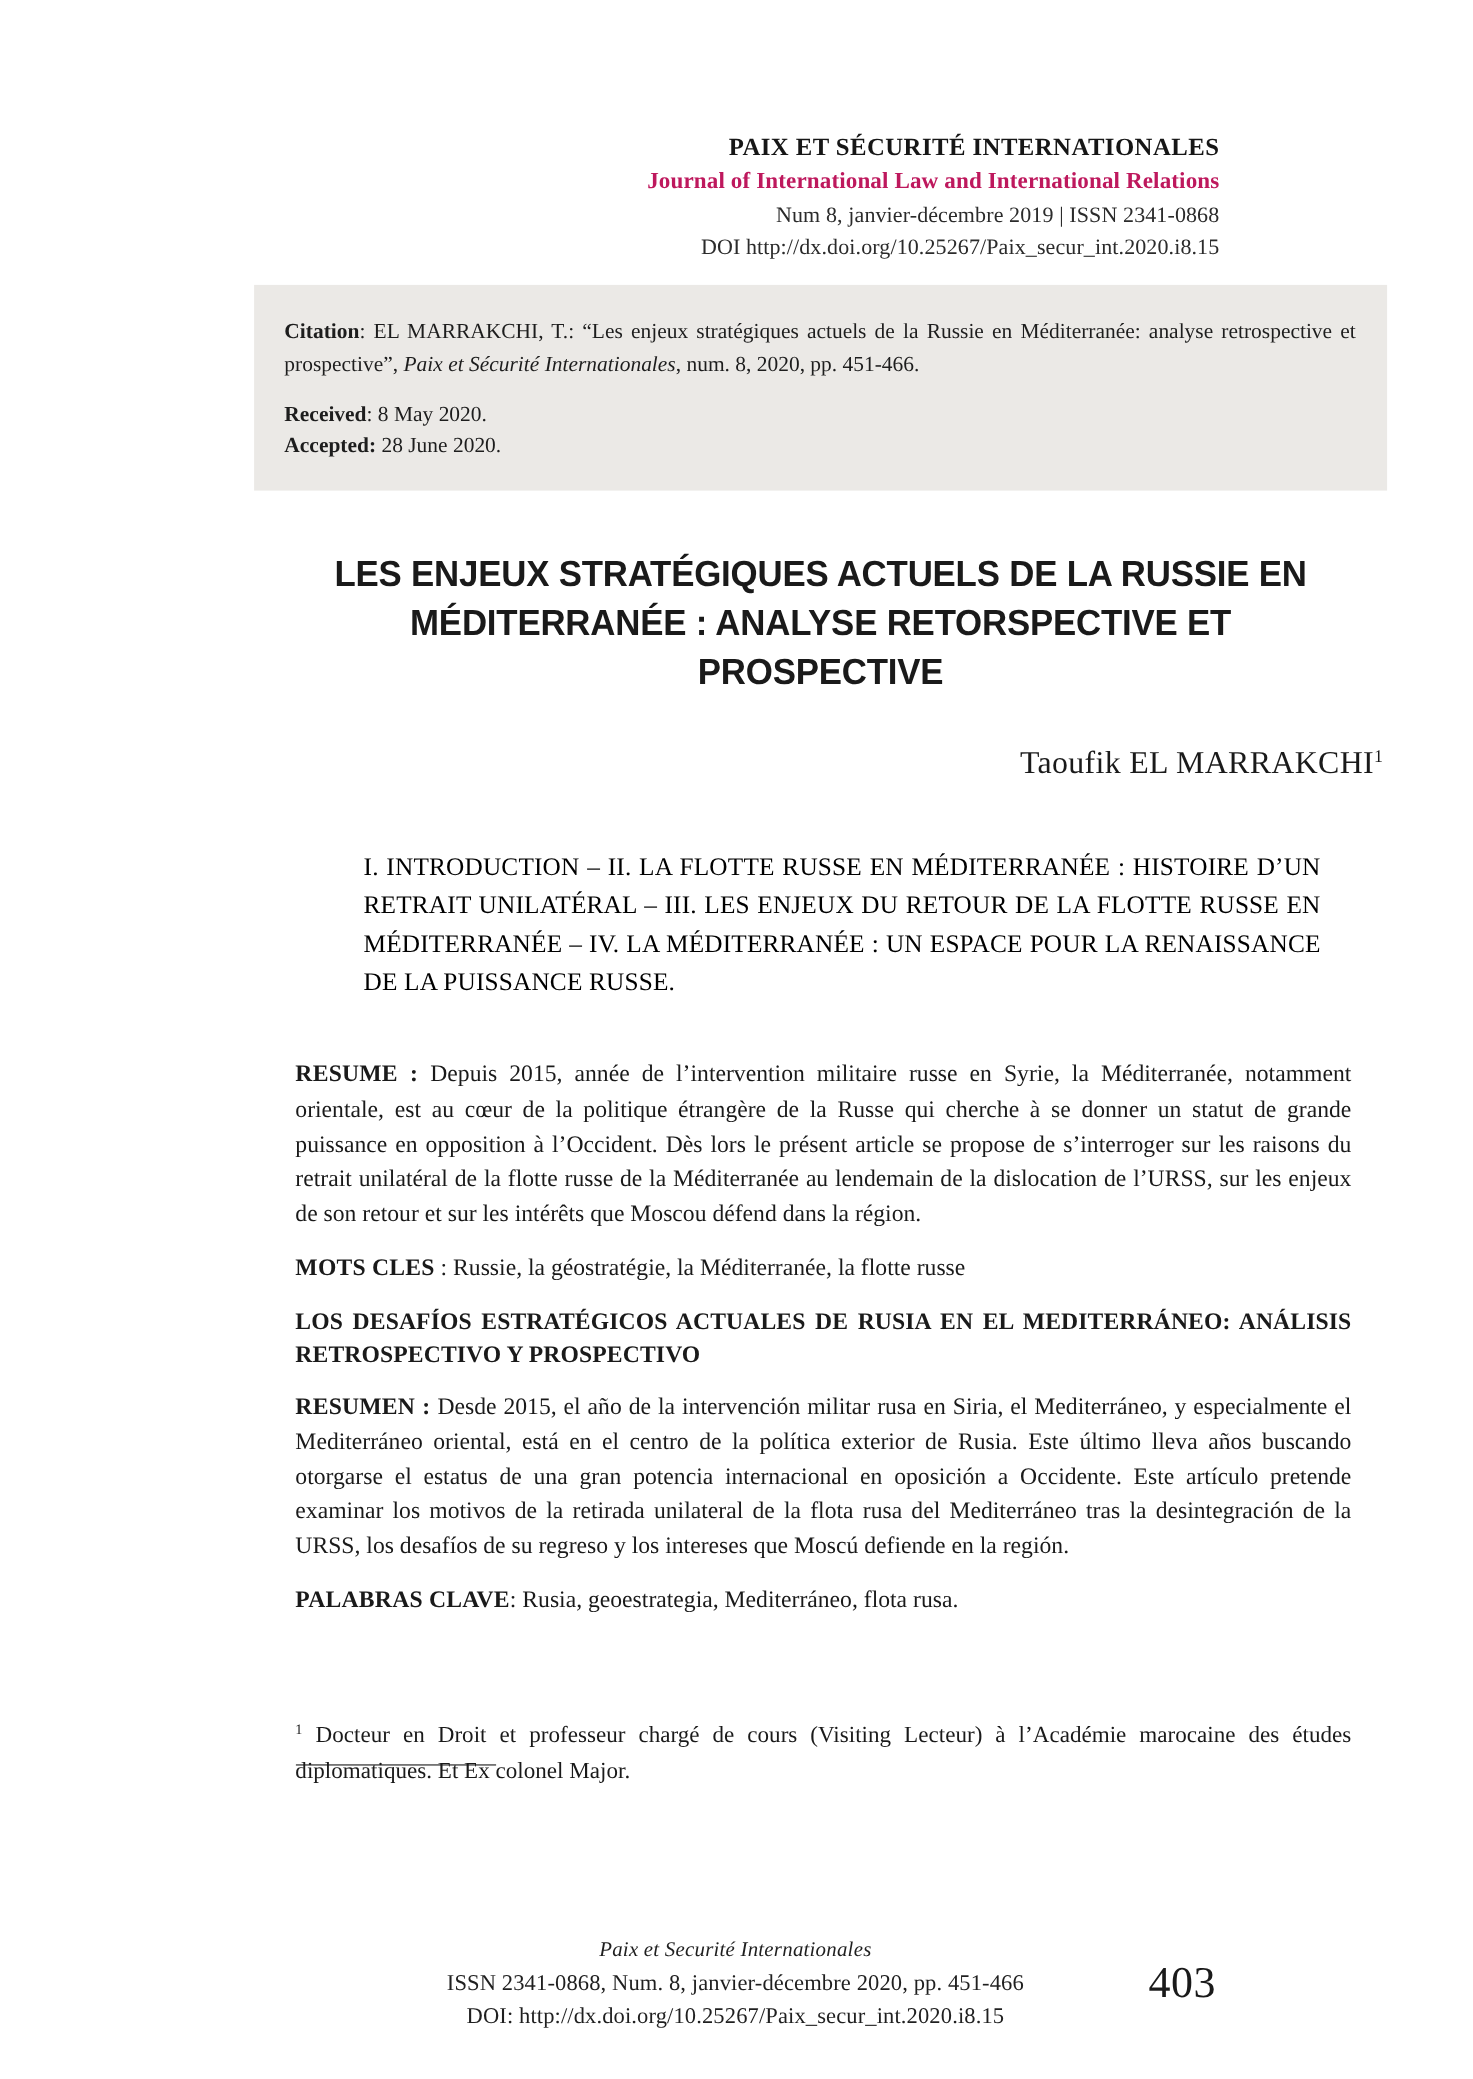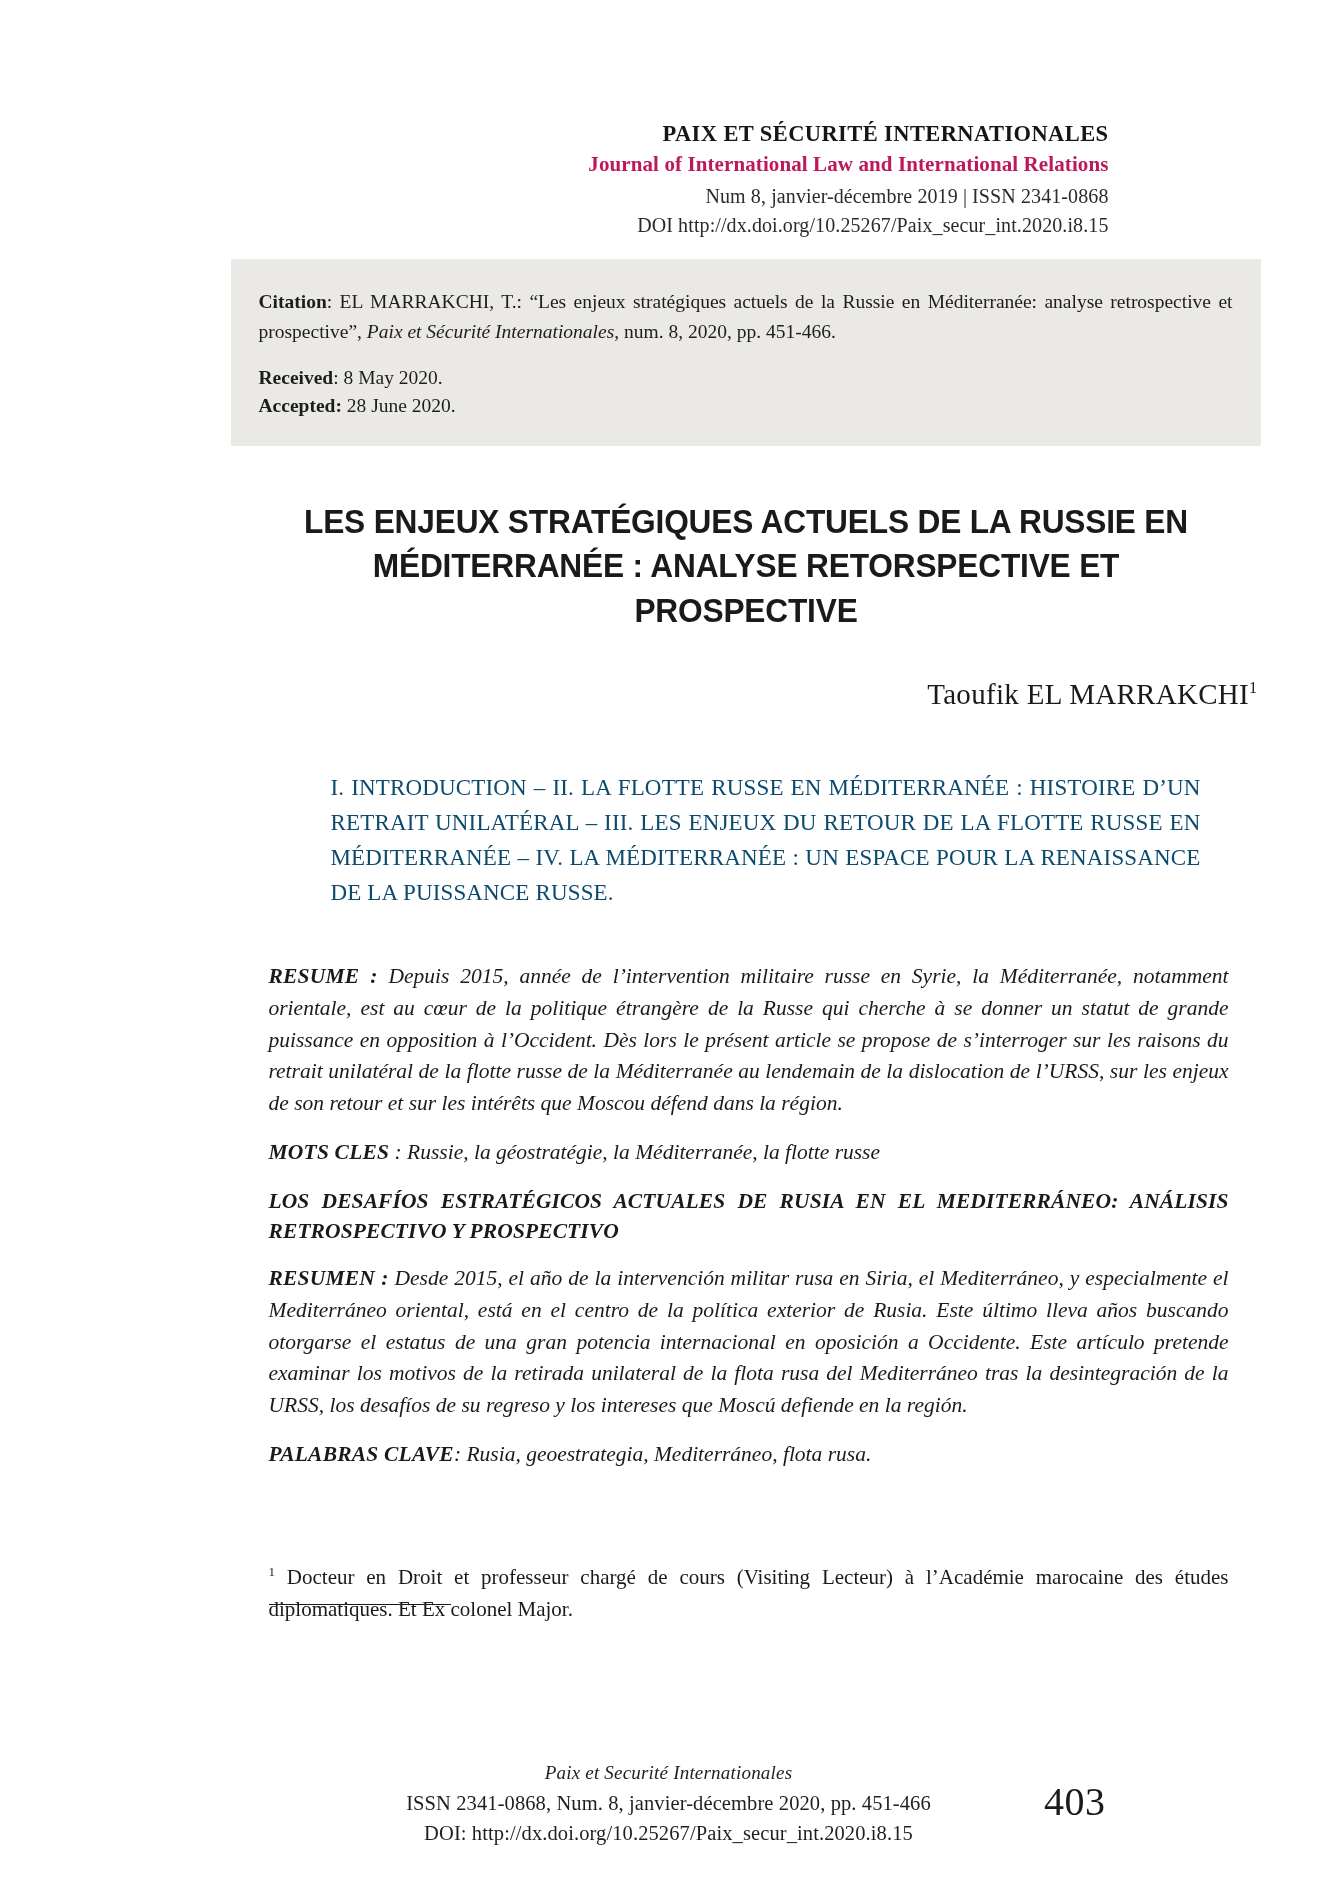--- a/index.html
+++ b/index.html
@@ -122,31 +122,30 @@
   
   .toc-block {
     position: absolute;
     top: 755px;
     left: 255px;
     width: 870px;
     font-size: 23px;
     line-height: 1.52;
     text-align: justify;
     text-align-last: left;
-    color: #0c4a6e;
+    color: #000000;
     letter-spacing: 0.15px;
   }
 
   
   .abstract-body {
     position: absolute;
     top: 945px;
     left: 193px;
     width: 960px;
-    font-style: italic;
   }
   .abstract-body p {
     font-size: 21.5px;
     line-height: 1.48;
     text-align: justify;
     margin: 0 0 17px 0;
     color: #1a1a1a;
   }
   .abstract-body p.last { margin-bottom: 0; }
   .abstract-body .lbl {

